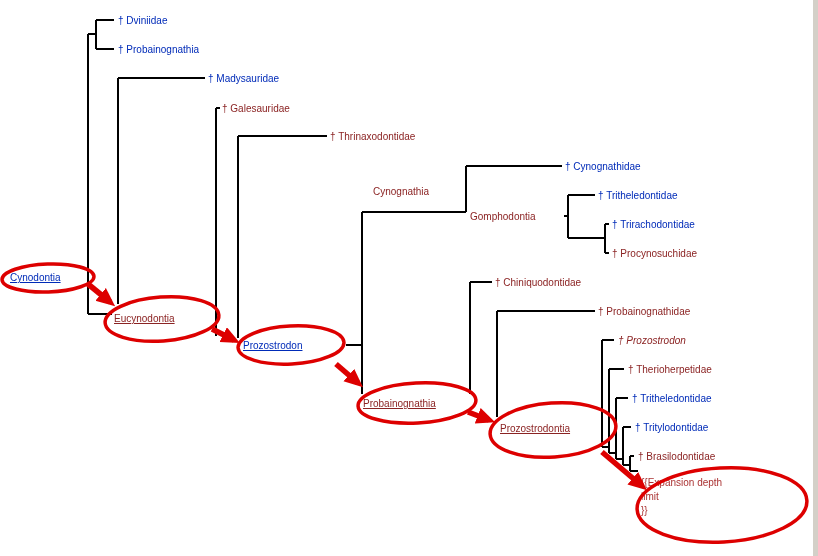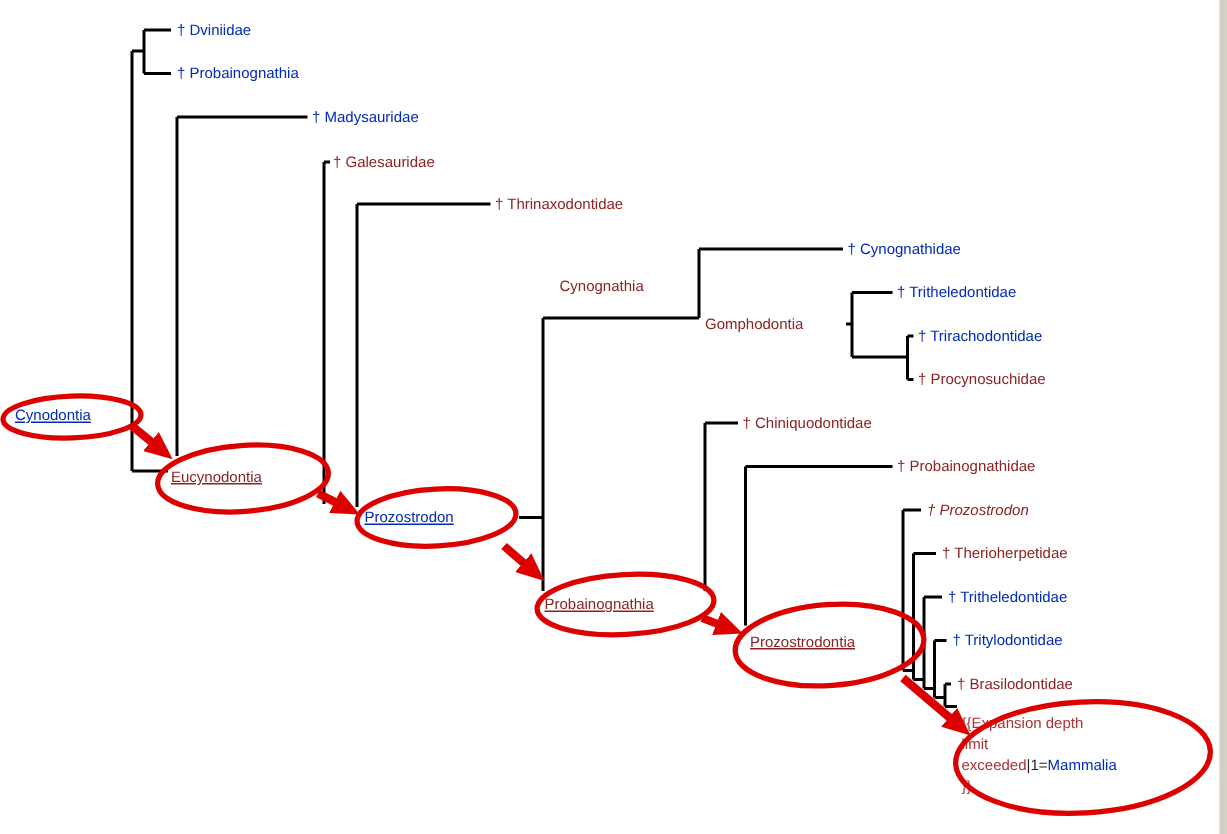--- a/index.html
+++ b/index.html
@@ -102,23 +102,20 @@
 
     <span class="taxon blue clade" style="left:10px;top:270px">Cynodontia</span>
     <span class="taxon red clade" style="left:114px;top:311px">Eucynodontia</span>
     <span class="taxon blue clade" style="left:243px;top:338px">Prozostrodon</span>
     <span class="taxon red clade" style="left:363px;top:396px">Probainognathia</span>
     <span class="taxon red clade" style="left:500px;top:421px">Prozostrodontia</span>
 
     <div class="error-block">
       <div><span class="err">{{Expansion depth</span></div>
       <div><span class="err">limit</span></div>
-      <div>
-        <span class="err">exceeded</span><span class="err-param">|1=</span><span class="err-link">Mammalia</span>
-      </div>
       <div><span class="err">}}</span></div>
     </div>
   </div>
 
   <svg class="layer" id="annotations">
     <defs>
       <marker id="ah" markerWidth="4.5" markerHeight="4" refX="2.2" refY="1.5" orient="auto" markerUnits="strokeWidth">
         <path d="M0,0 L3.4,1.5 L0,3 Z" fill="#dd0000"></path>
       </marker>
     </defs>

